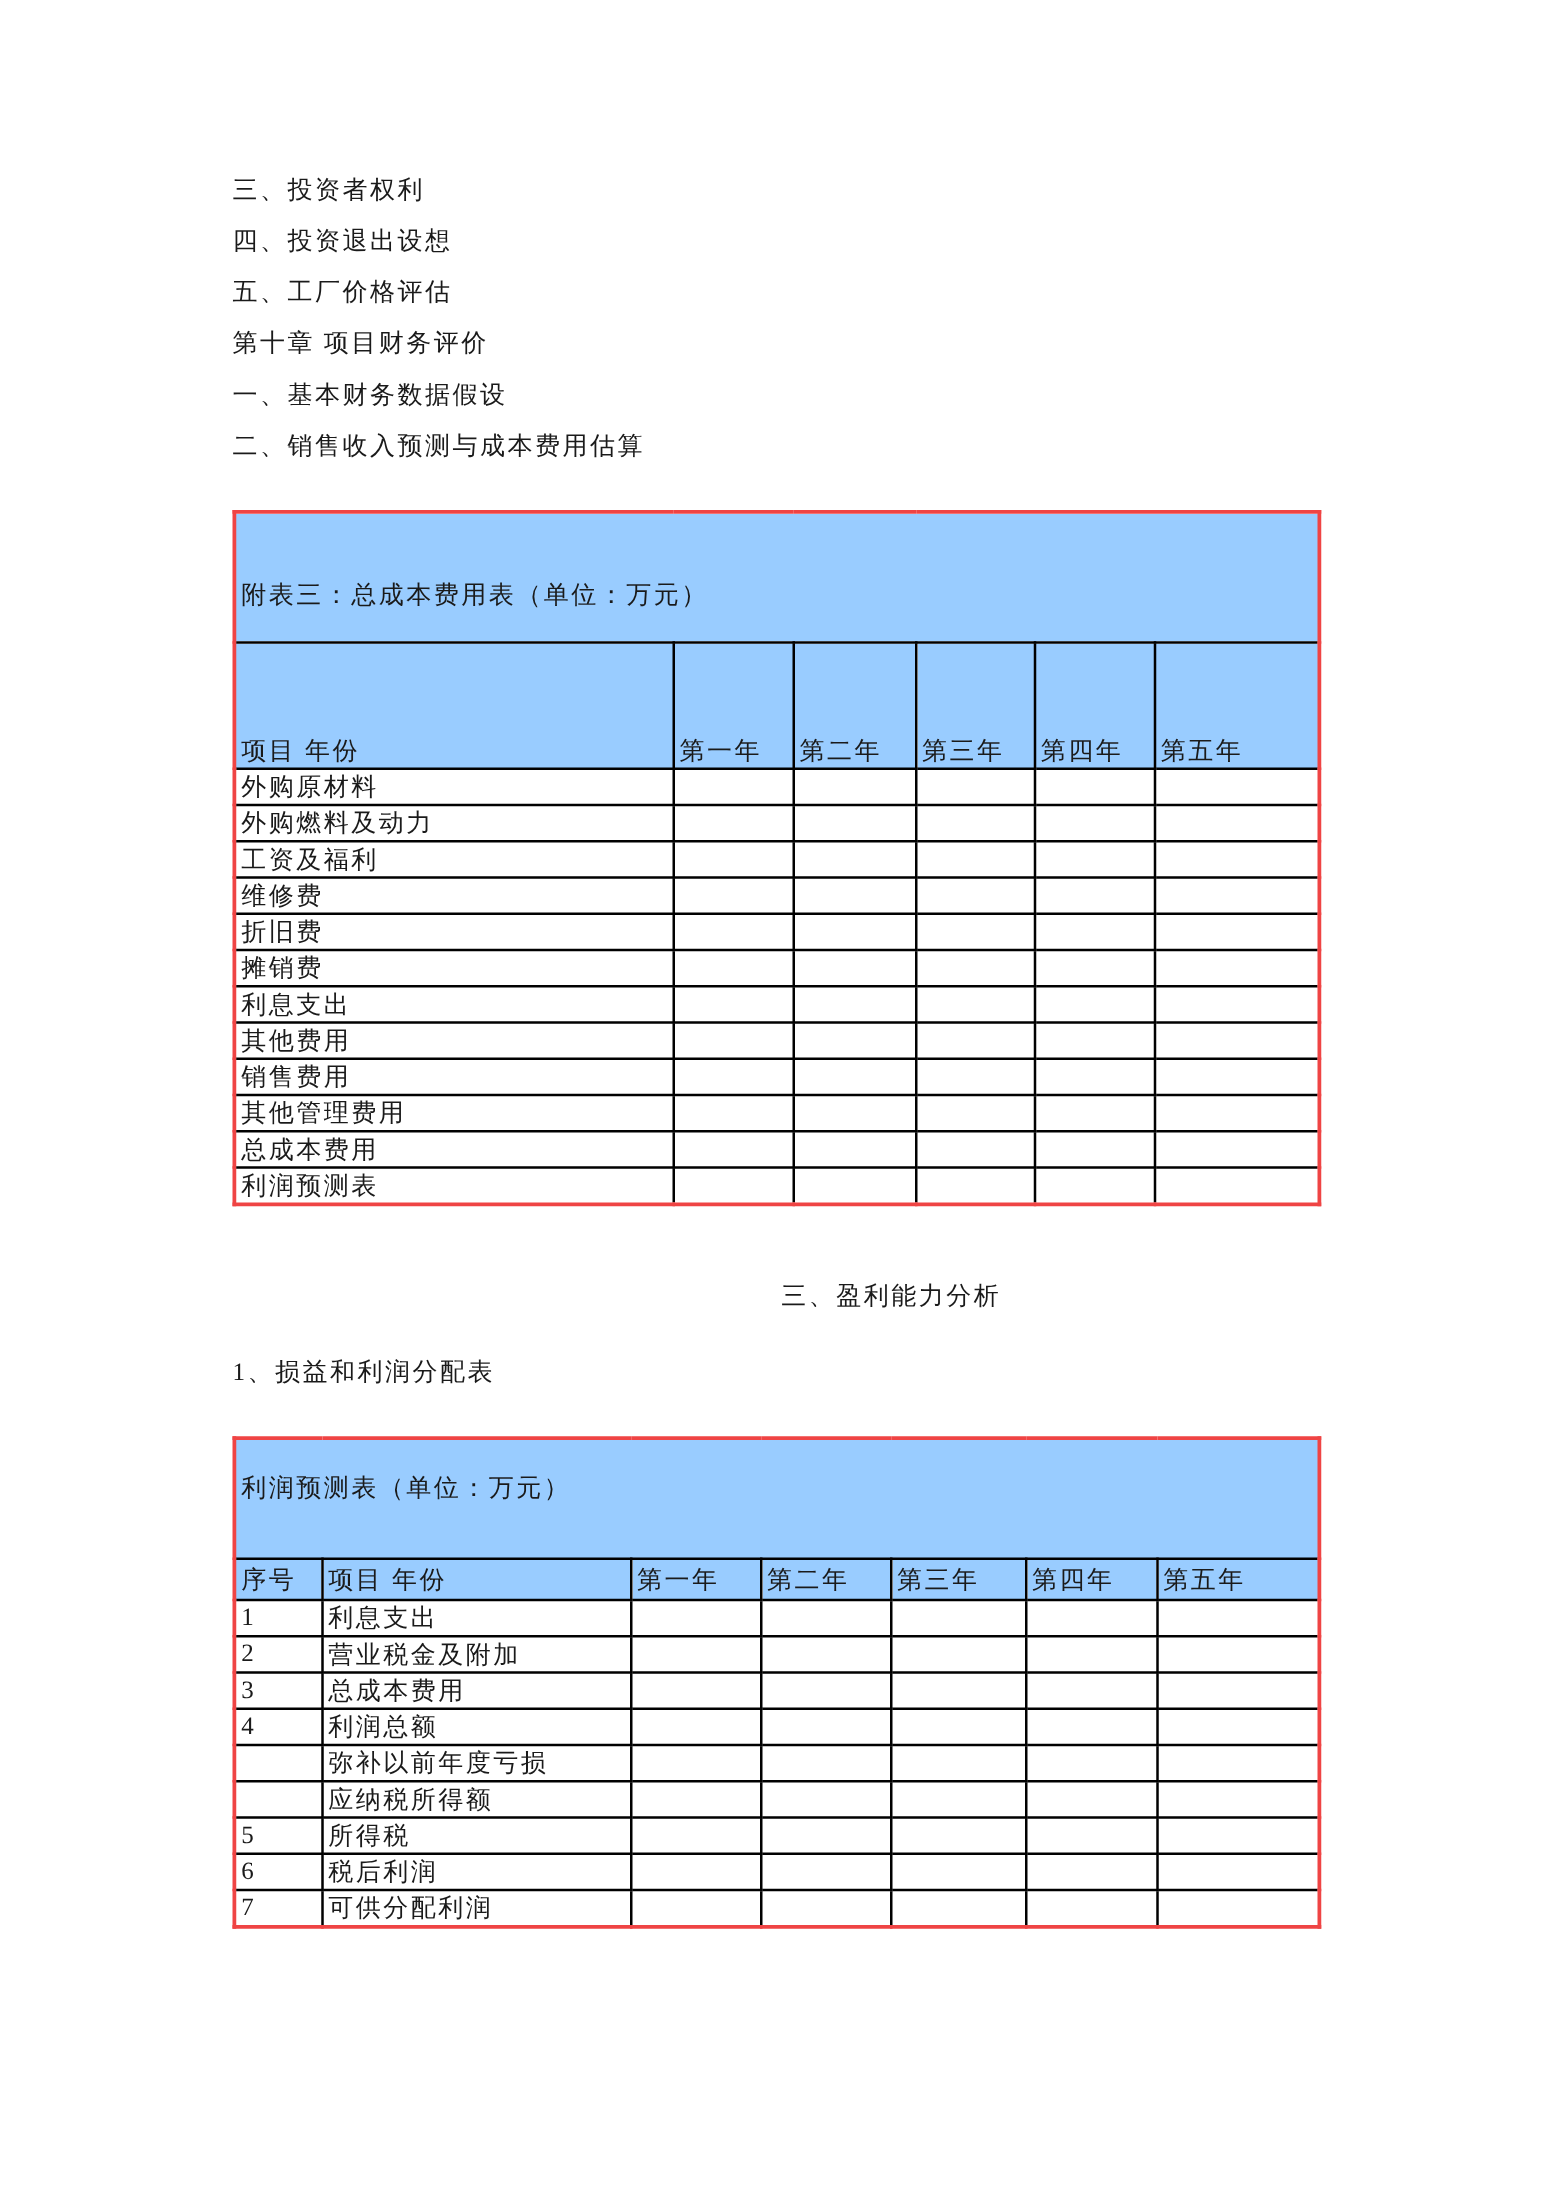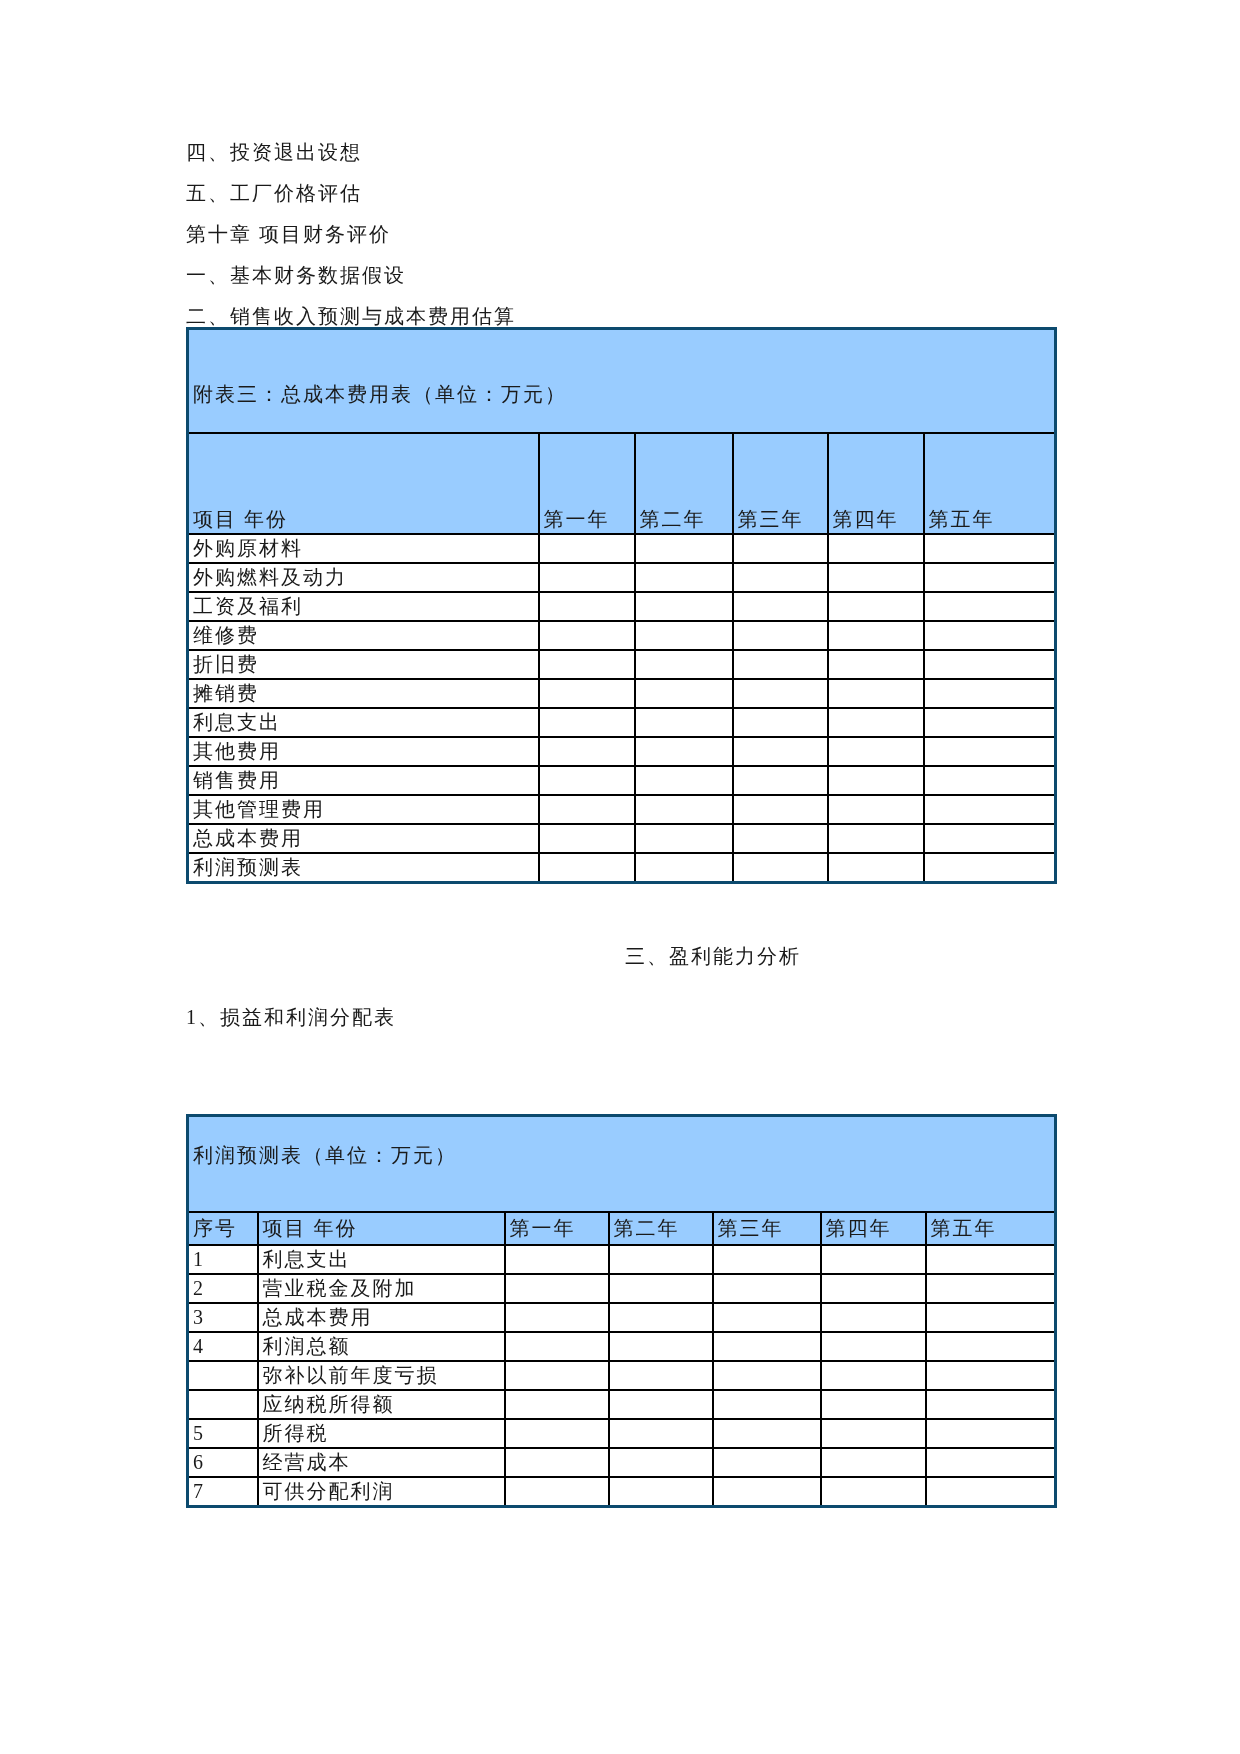--- a/index.html
+++ b/index.html
@@ -20,21 +20,22 @@
     line-height: 21px;
     letter-spacing: 2px;
   }
   .toc p:last-child { margin-bottom: 0; }
 
   table.doc-table {
     border-collapse: collapse;
     table-layout: fixed;
     width: 871px;
     margin-left: 186px;
-    border: 3px solid #0c4a6e;
+    border: 3px solid #ef4444;
+    margin-top: 40px;
   }
   table.doc-table td, table.doc-table th {
     border: 2px solid #000;
     font-size: 20px;
     font-weight: normal;
     letter-spacing: 2px;
     padding: 0 2px 0 4px;
     text-align: left;
     overflow: hidden;
     white-space: nowrap;
@@ -63,20 +64,21 @@
   .t2 td.title-cell { height: 97px; vertical-align: bottom; padding-bottom: 42px; }
   .t2 th { height: 33px; vertical-align: middle; }
   .t2 tbody tr { height: 29px; }
 </style>
 </head>
 <body>
 
 <div class="page">
 
   <div class="toc">
+    <p>三、投资者权利</p>
     <p>四、投资退出设想</p>
     <p>五、工厂价格评估</p>
     <p>第十章 项目财务评价</p>
     <p>一、基本财务数据假设</p>
     <p>二、销售收入预测与成本费用估算</p>
   </div>
 
   <table class="doc-table t1">
     <colgroup>
       <col style="width:351px">
@@ -285,21 +287,21 @@
         <td>5</td>
         <td>所得税</td>
         <td></td>
           <td></td>
           <td></td>
           <td></td>
           <td></td>
       </tr>
       <tr>
         <td>6</td>
-        <td>经营成本</td>
+        <td>税后利润</td>
         <td></td>
           <td></td>
           <td></td>
           <td></td>
           <td></td>
       </tr>
       <tr>
         <td>7</td>
         <td>可供分配利润</td>
         <td></td>

